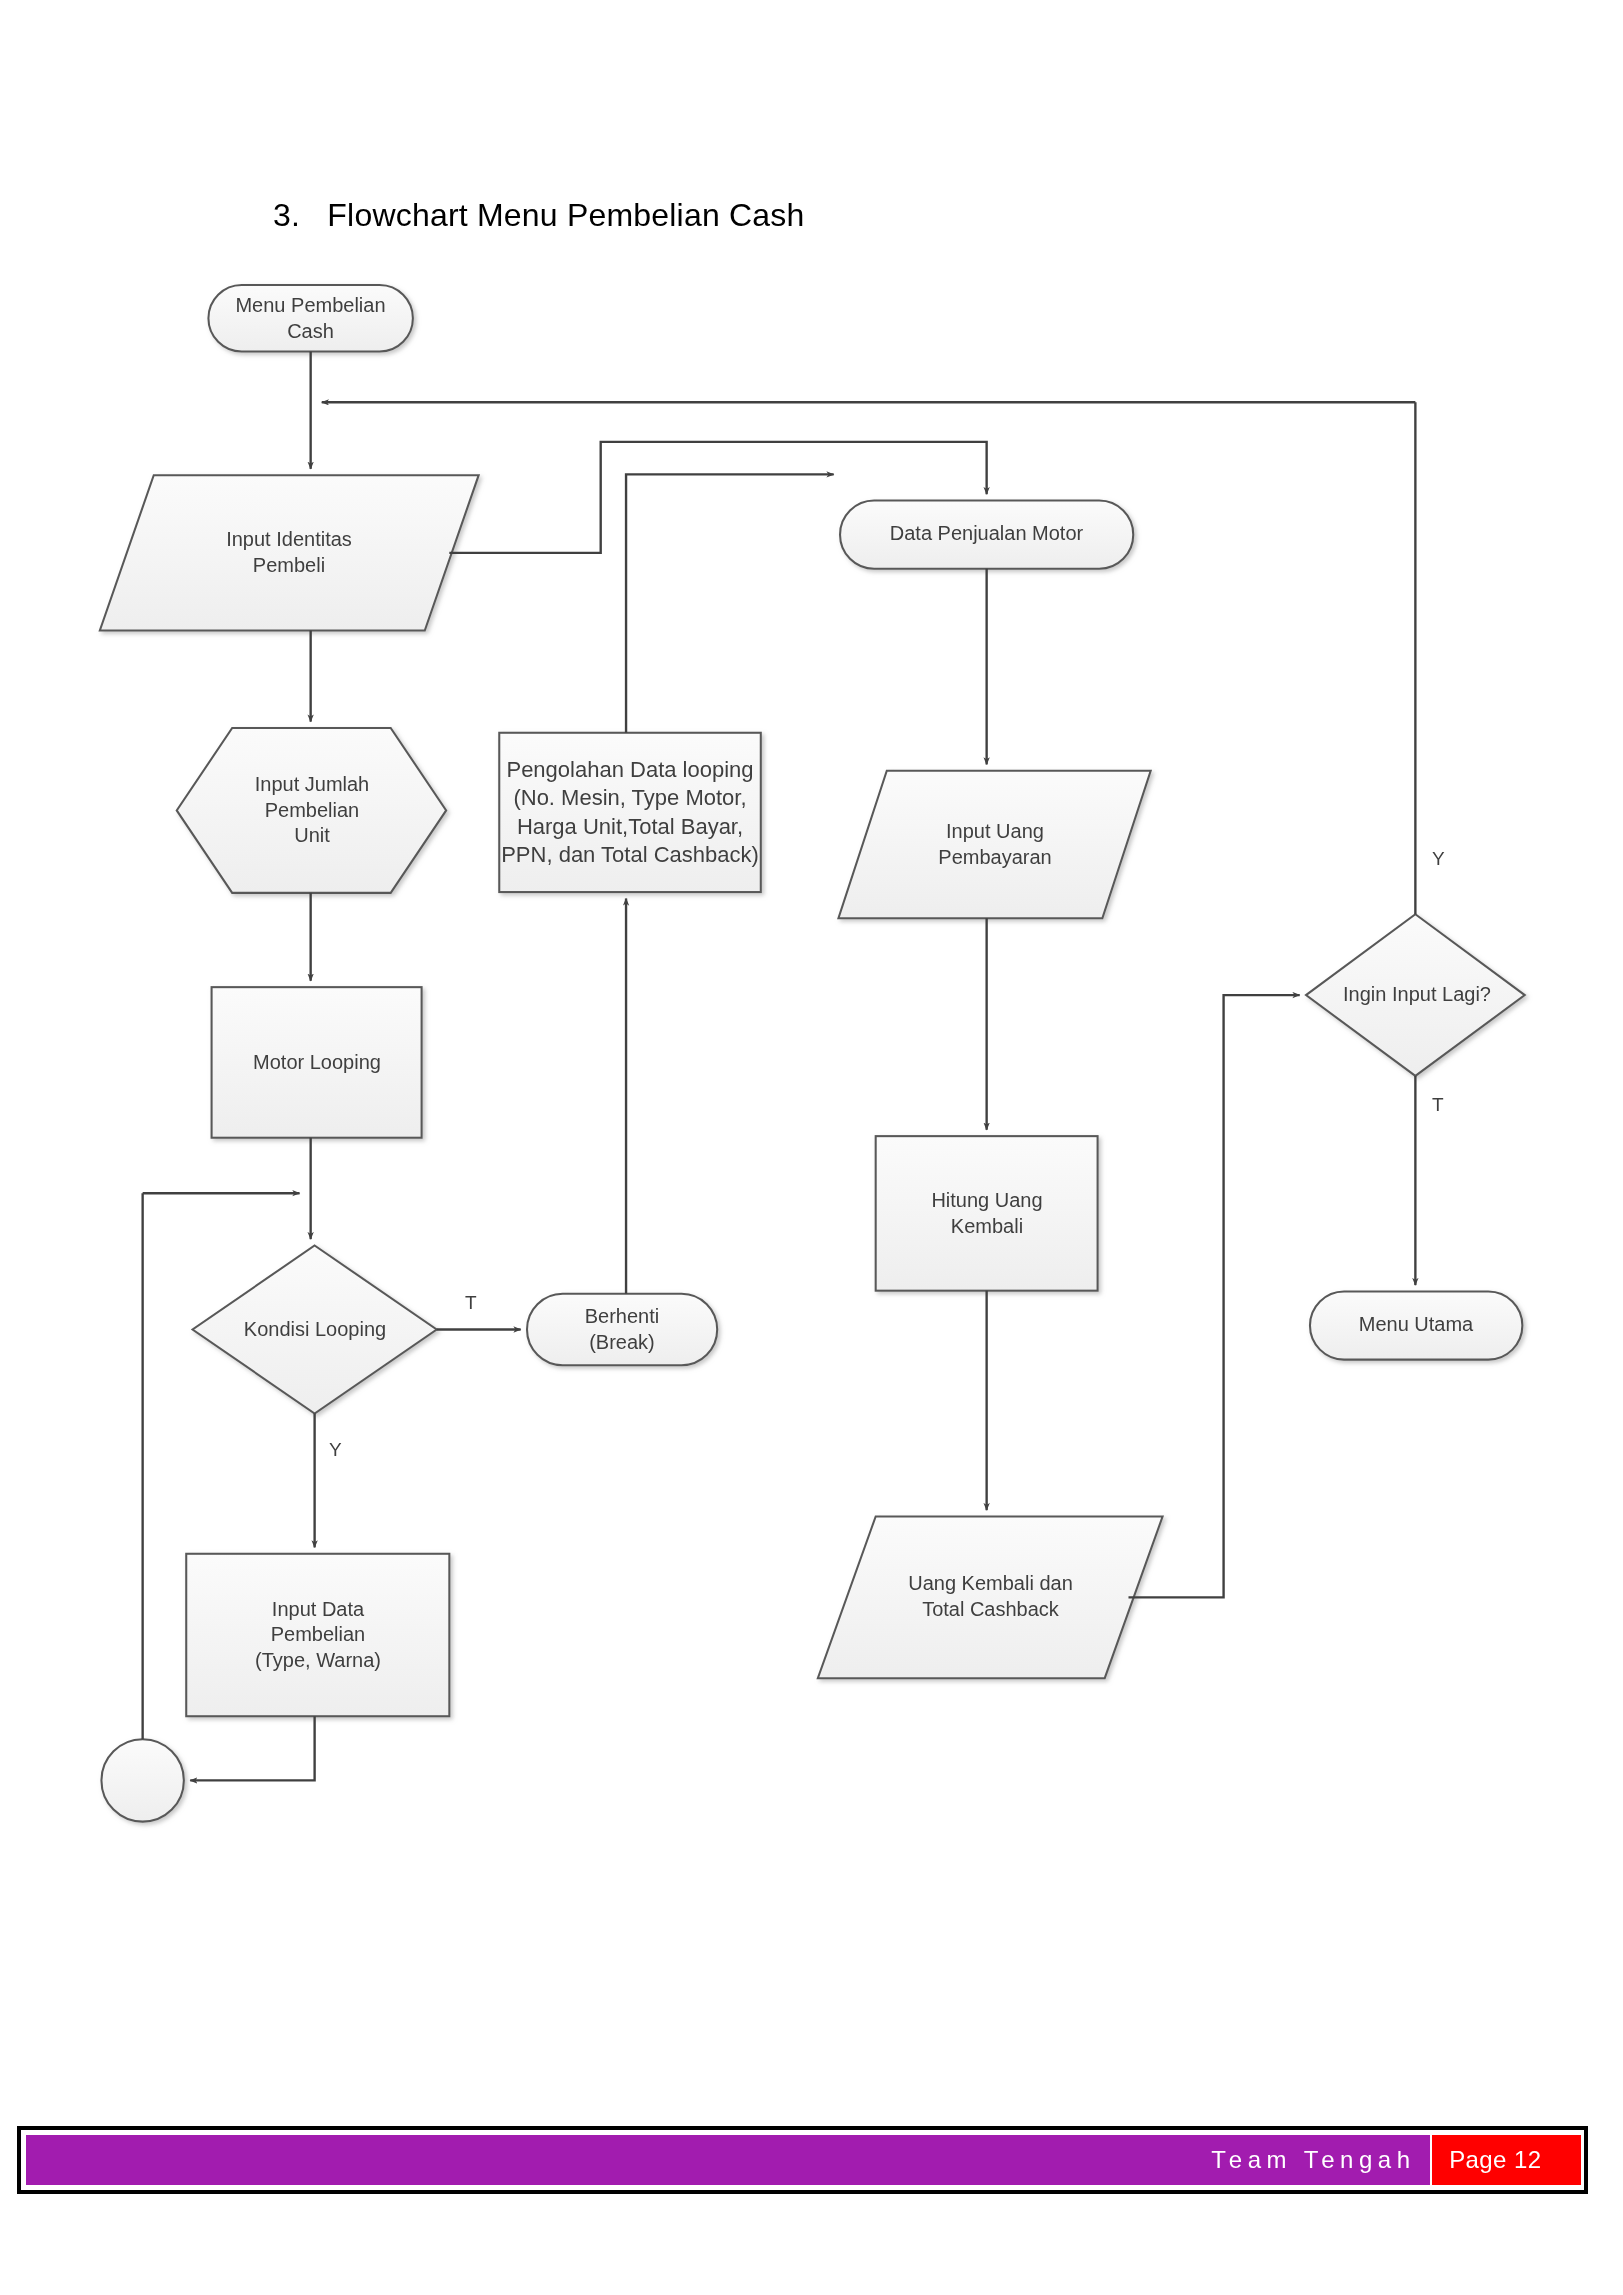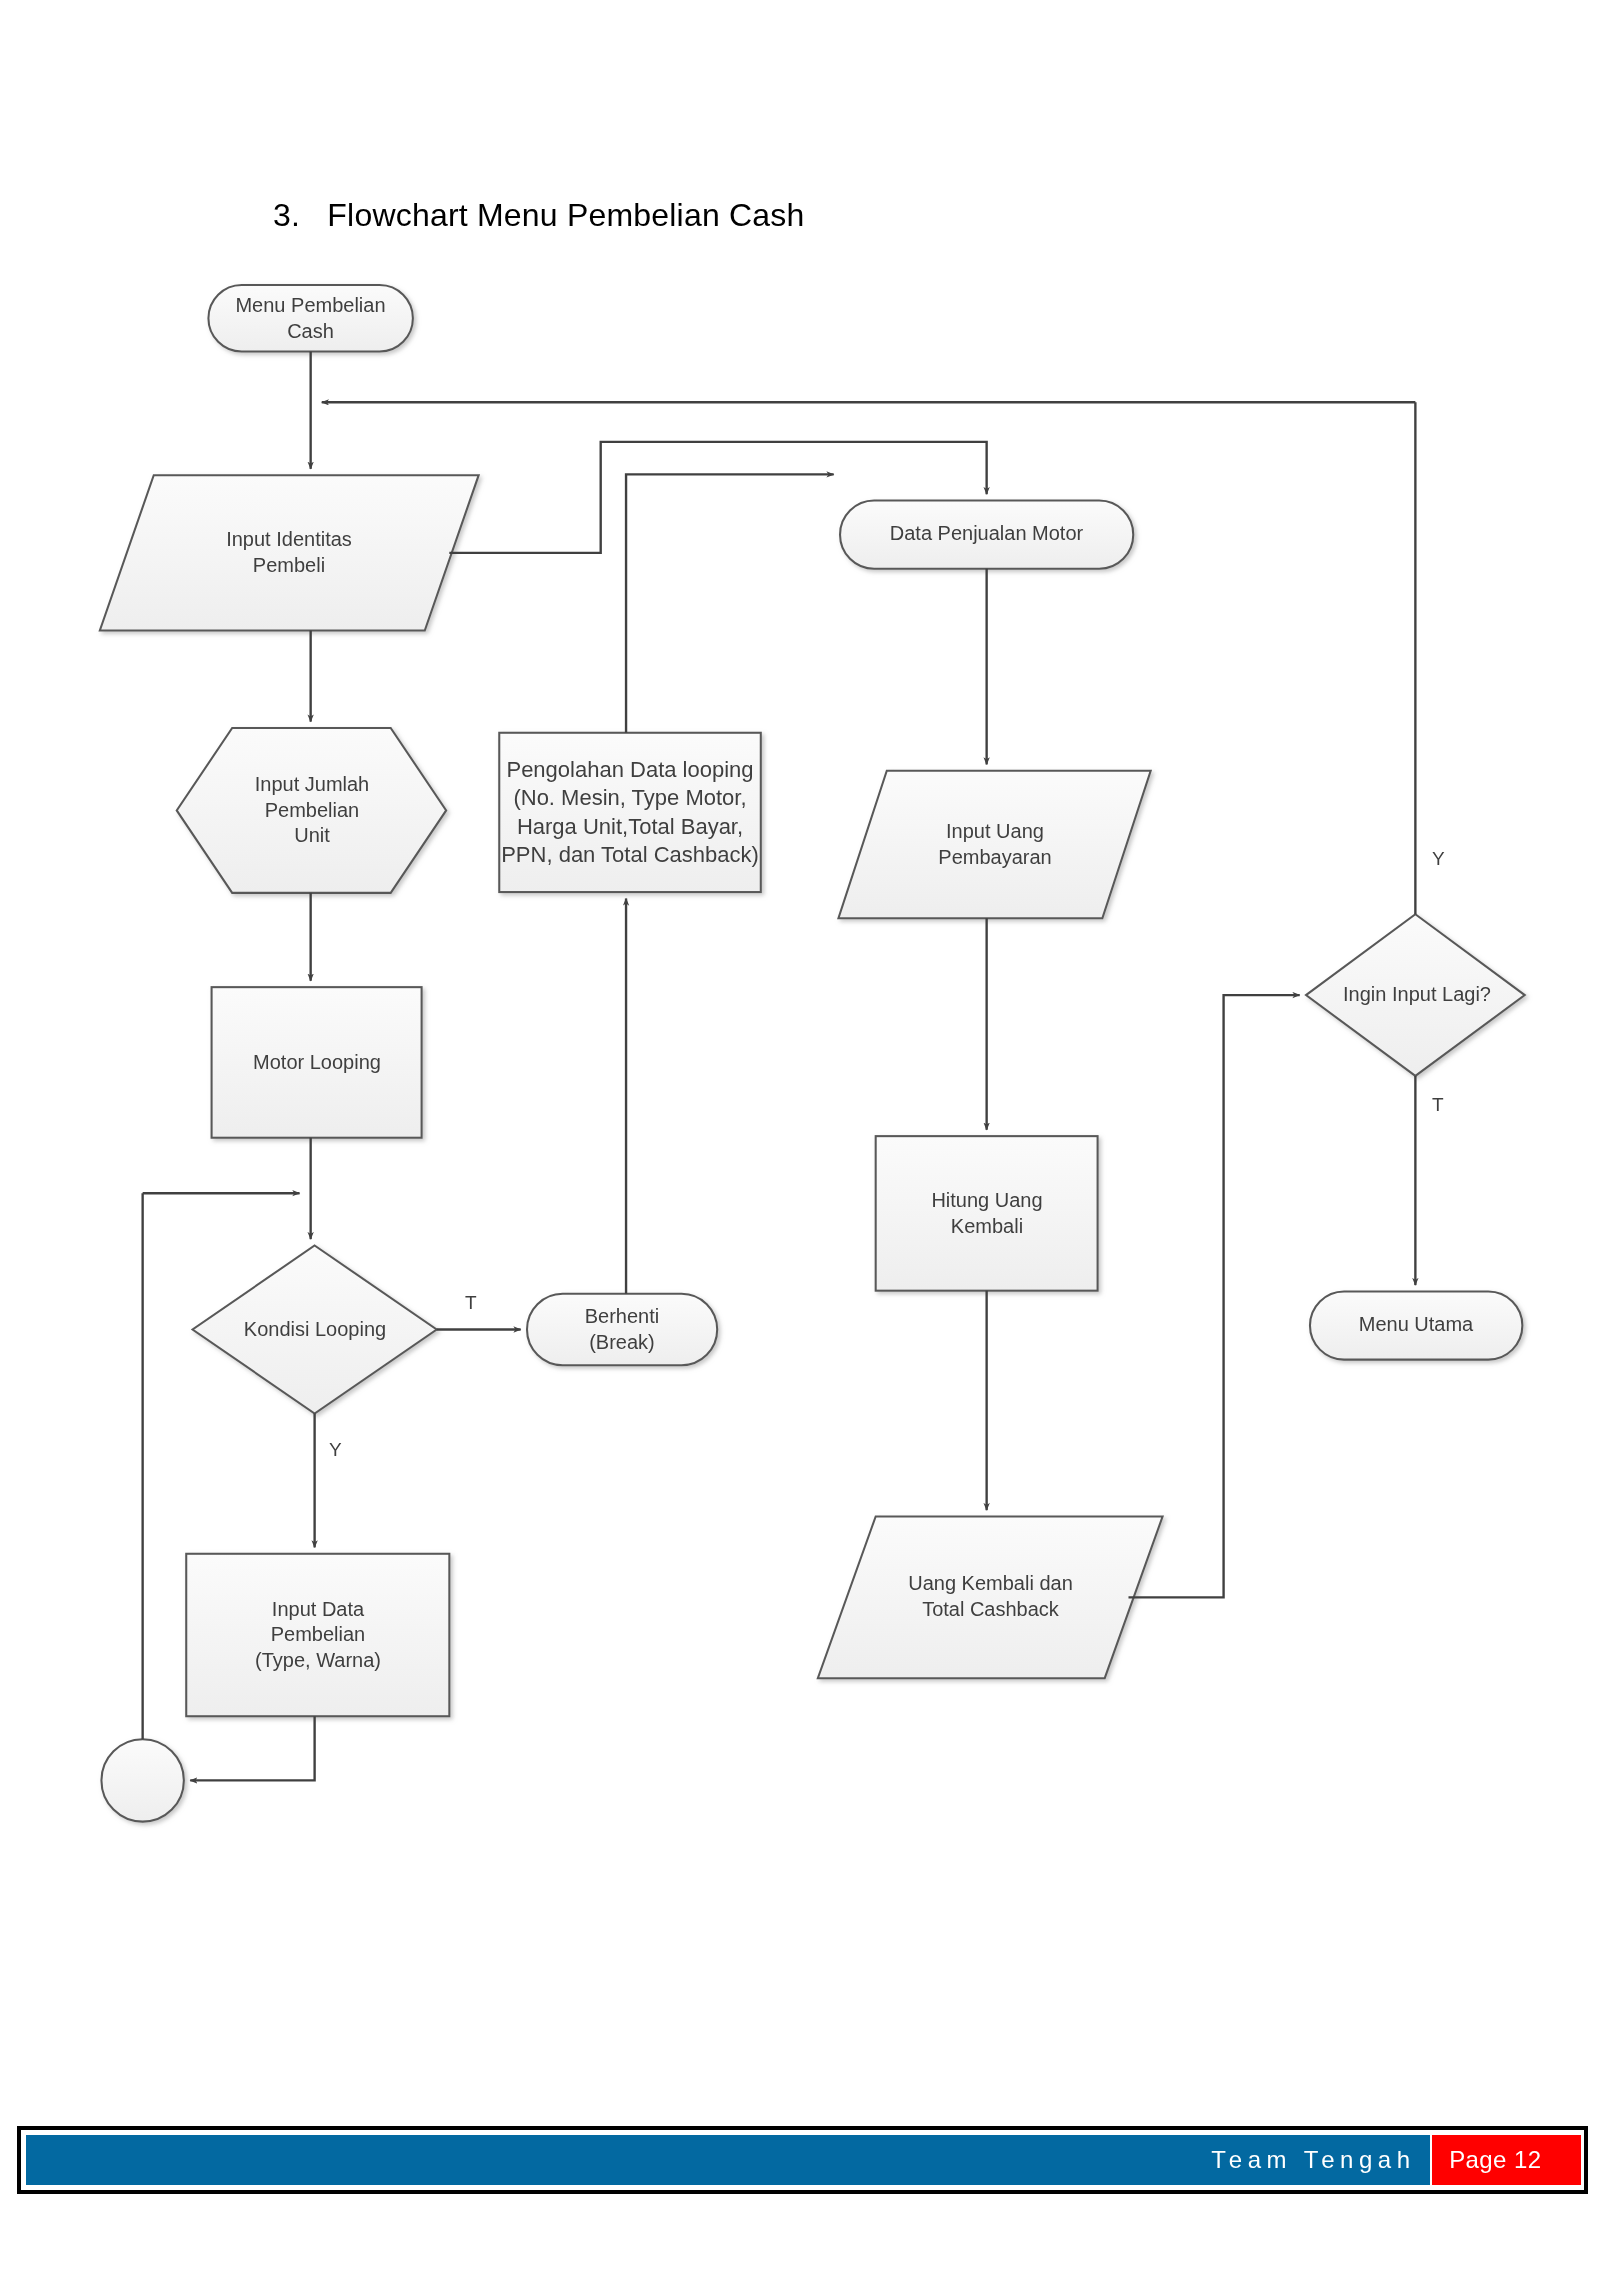--- a/index.html
+++ b/index.html
@@ -39,21 +39,21 @@
   #footer-frame{
     position:absolute;left:17.4px;top:2126px;width:1571px;height:68px;
     border:4.8px solid #000;background:#fff;box-sizing:border-box;
   }
   #footer-inner{
     position:absolute;left:0;top:0;width:100%;height:100%;
     display:flex;align-items:stretch;box-sizing:border-box;
     padding:4.8px 3.2px 4.8px 4.8px;
   }
   #footer-team{
-    flex:1 1 auto;background:#0369a1;display:flex;align-items:center;justify-content:flex-end;
+    flex:1 1 auto;background:#a21caf;display:flex;align-items:center;justify-content:flex-end;
     padding-right:14.3px;box-sizing:border-box;
   }
   #footer-team span{
     color:#ffffff;font-size:24px;letter-spacing:5.5px;
     font-family:"Liberation Sans",sans-serif;
   }
   #footer-page{
     flex:0 0 149px;background:#ff0000;display:flex;align-items:center;justify-content:flex-start;
     padding-left:17px;box-sizing:border-box;margin-left:2.4px;
   }

